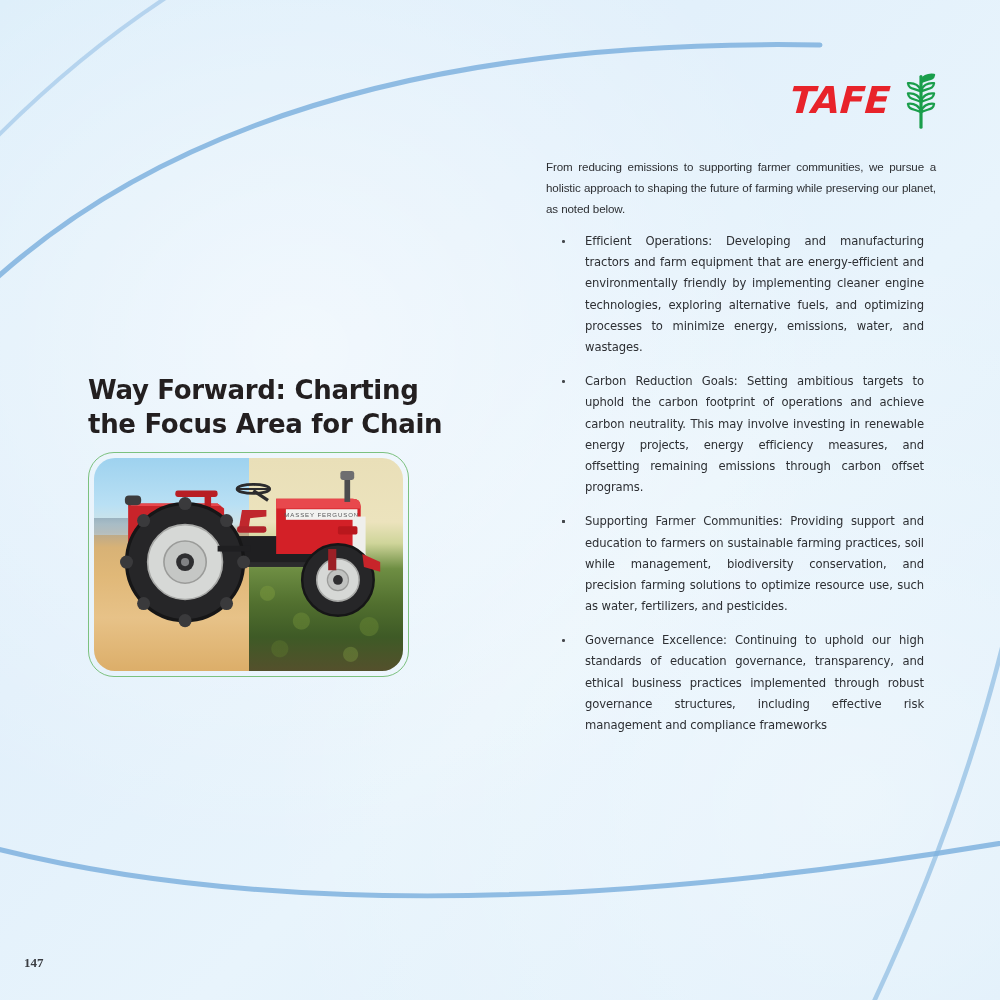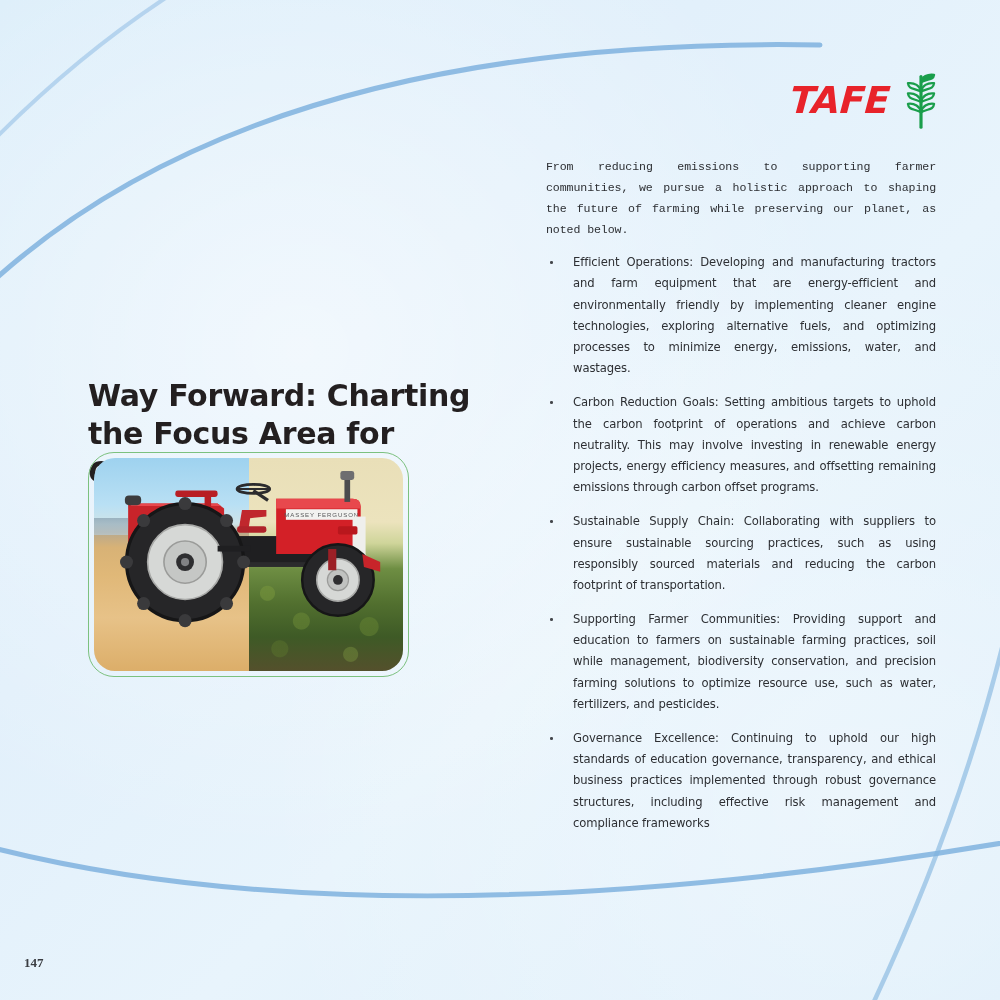--- a/index.html
+++ b/index.html
@@ -63,21 +63,21 @@
   #logo-mark { width: 38px; height: 58px; flex: none; }
 
   
   #heading {
     position: absolute;
     left: 88px;
     top: 357px;
     width: 400px;
     font-family: "DejaVu Sans", sans-serif;
     font-weight: bold;
-    font-size: 30px;
+    font-size: 26px;
     line-height: 1.28;
     color: #231f20;
     letter-spacing: -0.3px;
   }
 
   
   #photo-frame {
     position: absolute;
     left: 88px;
     top: 452px;
@@ -139,31 +139,31 @@
 
   
   #content {
     position: absolute;
     left: 546px;
     top: 156px;
     width: 390px;
     color: #2a2c30;
   }
   #intro {
-    font-family: Liberation Mono, monospace;
+    font-family: Liberation Sans, sans-serif;
     font-size: 11.6px;
     line-height: 1.82;
     text-align: justify;
     color: #2d2f33;
     margin: 0 0 12px 0;
     letter-spacing: -0.1px;
   }
   ul#bullets {
     list-style: none;
-    margin: 0;
+    margin: 12px;
     padding: 0;
   }
   ul#bullets > li {
     position: relative;
     padding-left: 27px;
     margin-bottom: 13.5px;
     font-family: "DejaVu Sans", sans-serif;
     font-size: 11.6px;
     line-height: 1.82;
     text-align: justify;
@@ -299,21 +299,20 @@
       <li>
         <span class="bullet-dot"></span>
         <span>Efficient Operations: Developing and manufacturing tractors and farm equipment that are energy-efficient and environmentally friendly by implementing cleaner engine technologies, exploring alternative fuels, and optimizing processes to minimize energy, emissions, water, and wastages.</span>
       </li>
       <li>
         <span class="bullet-dot"></span>
         <span>Carbon Reduction Goals: Setting ambitious targets to uphold the carbon footprint of operations and achieve carbon neutrality. This may involve investing in renewable energy projects, energy efficiency measures, and offsetting remaining emissions through carbon offset programs.</span>
       </li>
       <li>
         <span class="bullet-dot"></span>
-        <span>Sustainable Supply Chain: Collaborating with suppliers to ensure sustainable sourcing practices, such as using responsibly sourced materials and reducing the carbon footprint of transportation.</span>
       </li>
       <li>
         <span class="bullet-dot"></span>
         <span>Supporting Farmer Communities: Providing support and education to farmers on sustainable farming practices, soil while management, biodiversity conservation, and precision farming solutions to optimize resource use, such as water, fertilizers, and pesticides.</span>
       </li>
       <li>
         <span class="bullet-dot"></span>
         <span>Governance Excellence: Continuing to uphold our high standards of education governance, transparency, and ethical business practices implemented through robust governance structures, including effective risk management and compliance frameworks</span>
       </li>
     </ul>

